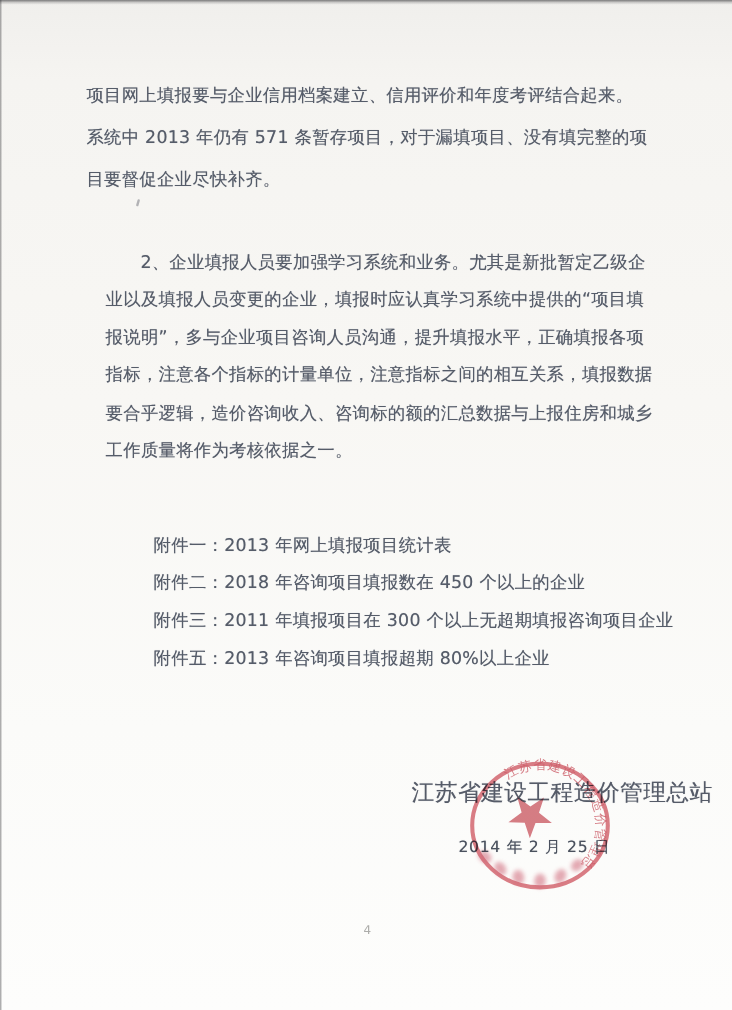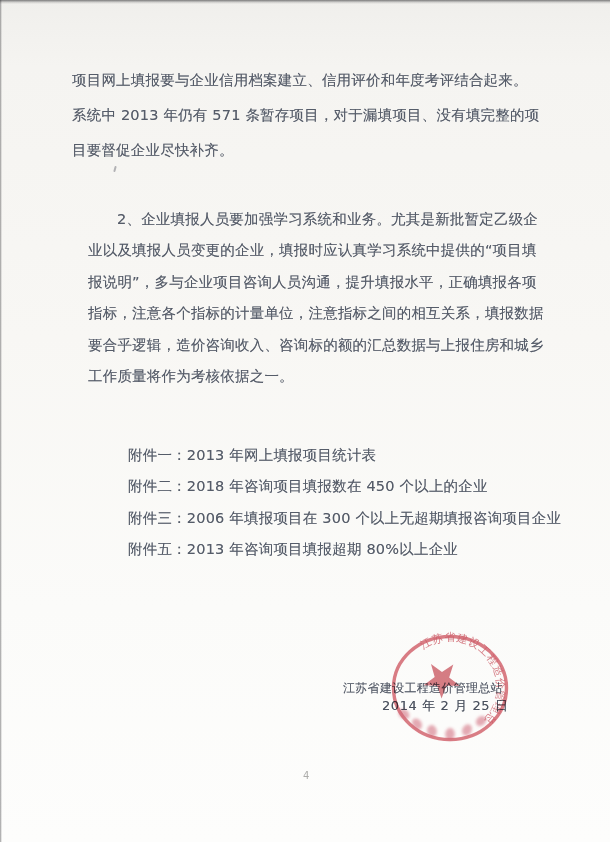--- a/index.html
+++ b/index.html
@@ -13,22 +13,22 @@
     background:linear-gradient(180deg,rgba(45,45,48,.6) 0%,rgba(90,90,92,.22) 55%,rgba(120,120,120,0) 100%);}
   .edge-left{position:absolute;top:0;left:0;width:2px;height:842px;
     background:linear-gradient(90deg,rgba(55,55,58,.5),rgba(120,120,120,0));}
   .textblock{position:absolute;font-size:14.5px;letter-spacing:.2px;
     text-shadow:0 0 .6px rgba(77,84,98,.55);opacity:.95;}
   .line{white-space:nowrap;}
   #para1{left:72px;top:63px;line-height:35px;}
   #para2{left:88px;top:180px;line-height:31.4px;}
   #para2 .line.first{padding-left:29px;margin-top:24px;}
   #attach{left:128px;top:440px;line-height:31.4px;}
-  .sig-org{position:absolute;left:343px;top:648px;font-size:12px;letter-spacing:.3px;
-    color:#555b68;text-shadow:0 0 .6px rgba(85,91,104,.5);margin-top:32px;}
+  .sig-org{position:absolute;left:343px;top:648px;font-size:19px;letter-spacing:.3px;
+    color:#555b68;text-shadow:0 0 .6px rgba(85,91,104,.5);}
   .sig-date{position:absolute;left:382px;top:697px;font-size:13px;letter-spacing:.6px;
     color:#4a515e;text-shadow:0 0 .6px rgba(74,81,94,.5);}
   .page-num{position:absolute;left:303px;top:770px;font-size:10px;color:#92928f;opacity:.75;}
   .speck{position:absolute;left:114px;top:166px;width:2px;height:6px;background:#8d8d93;
     transform:rotate(16deg);opacity:.65;border-radius:1px;}
   svg.seal{position:absolute;left:0;top:0;mix-blend-mode:multiply;pointer-events:none;}
 </style>
 </head>
 <body>
 
@@ -49,21 +49,21 @@
     <div class="line">业以及填报人员变更的企业，填报时应认真学习系统中提供的“项目填</div>
     <div class="line">报说明”，多与企业项目咨询人员沟通，提升填报水平，正确填报各项</div>
     <div class="line">指标，注意各个指标的计量单位，注意指标之间的相互关系，填报数据</div>
     <div class="line">要合乎逻辑，造价咨询收入、咨询标的额的汇总数据与上报住房和城乡</div>
     <div class="line">工作质量将作为考核依据之一。</div>
   </div>
 
   <div id="attach" class="textblock">
     <div class="line">附件一：2013 年网上填报项目统计表</div>
     <div class="line">附件二：2018 年咨询项目填报数在 450 个以上的企业</div>
-    <div class="line">附件三：2006 年填报项目在 300 个以上无超期填报咨询项目企业</div>
+    <div class="line">附件三：2011 年填报项目在 300 个以上无超期填报咨询项目企业</div>
     <div class="line">附件五：2013 年咨询项目填报超期 80%以上企业</div>
   </div>
 
   <div class="sig-org line">江苏省建设工程造价管理总站</div>
   <div class="sig-date line">2014 年 2 月 25 日</div>
 
   <svg class="seal" width="610" height="842" viewBox="0 0 610 842" aria-hidden="true">
     <defs>
       <filter id="b1" x="-20%" y="-20%" width="140%" height="140%">
           <feGaussianBlur stdDeviation="0.6"></feGaussianBlur>

